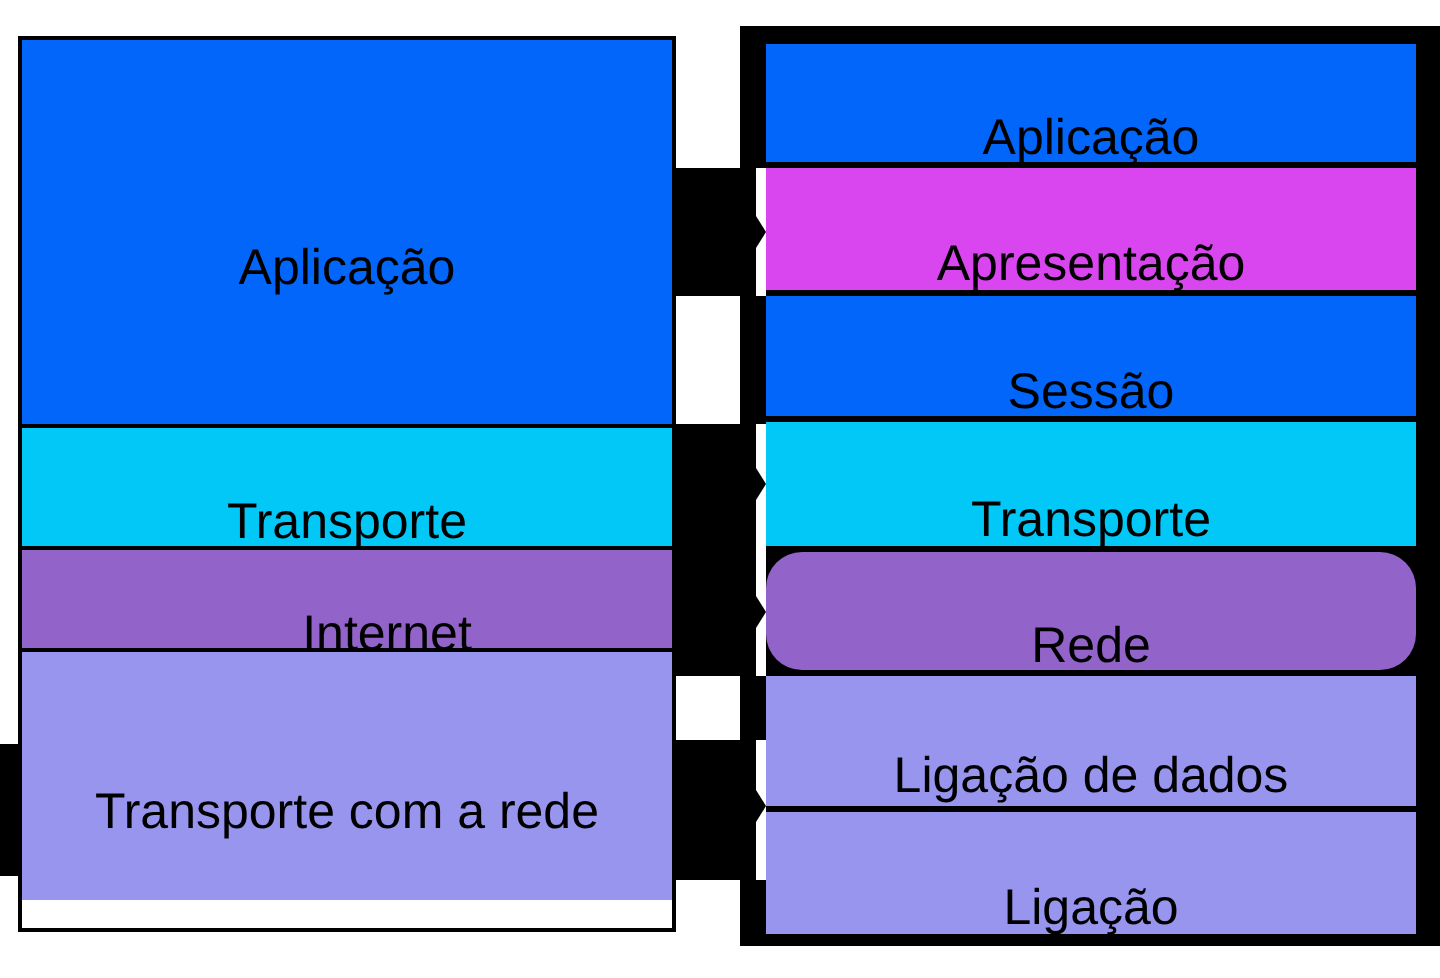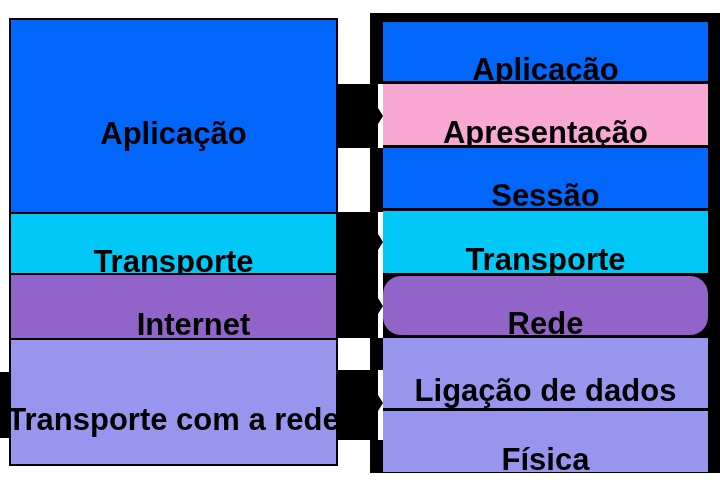--- a/index.html
+++ b/index.html
@@ -9,22 +9,22 @@
   }
   .canvas {
     position: relative;
     width: 720px;
     height: 489px;
     background: #ffffff;
     font-family: "Liberation Sans", "DejaVu Sans", sans-serif;
     overflow: hidden;
   }
   .layer-label {
-    font-size: 31px;
-    font-weight: 700;
+    font-size: 25px;
+    font-weight: 400;
     color: #000000;
     white-space: nowrap;
     letter-spacing: 0px;
     margin-top: 36px;
   }
 
   
   .left-stack {
     position: absolute;
     left: 9px;
@@ -37,21 +37,21 @@
     flex-direction: column;
   }
   .left-stack .lrow {
     box-sizing: border-box;
     display: flex;
     align-items: center;
     justify-content: center;
   }
   .lrow-0 { height: 192px; }
   .lrow-1 { height: 61px; border-top: 2px solid #000; }
-  .lrow-2 { height: 65px; border-top: 2px solid #000; padding-left: 40px; }
+  .lrow-2 { height: 51px; border-top: 2px solid #000; padding-left: 40px; }
   .lrow-3 { height: 126px; border-top: 2px solid #000; }
 
   
   .right-stack {
     position: absolute;
     left: 370px;
     top: 13px;
     width: 350px;
     height: 460px;
     background: #000000;
@@ -141,37 +141,37 @@
     </div>
     <div class="lrow lrow-3" style="background-color: rgb(152, 149, 239);">
       <span class="layer-label">Transporte com a rede</span>
     </div>
   </div>
 
   <div class="right-stack">
     <div class="rrow rrow-0" style="background-color: rgb(3, 102, 251);">
       <span class="layer-label">Aplicação</span>
     </div>
-    <div class="rrow rrow-1" style="background-color: #f9a8d4;">
+    <div class="rrow rrow-1" style="background-color: #d946ef;">
       <span class="layer-label">Apresentação</span>
     </div>
     <div class="rrow rrow-2" style="background-color: rgb(3, 102, 251); align-items: center;">
       <span class="layer-label">Sessão</span>
     </div>
     <div class="rrow rrow-3" style="background-color: rgb(1, 200, 246);">
       <span class="layer-label">Transporte</span>
     </div>
     <div class="rrow rrow-4" style="background-color: rgb(146, 99, 200); border-radius: 18px;">
       <span class="layer-label">Rede</span>
     </div>
     <div class="rrow rrow-5" style="background-color: rgb(152, 149, 239);">
       <span class="layer-label">Ligação de dados</span>
     </div>
     <div class="rrow rrow-6" style="background-color: rgb(152, 149, 239);">
-      <span class="layer-label">Física</span>
+      <span class="layer-label">Ligação</span>
     </div>
   </div>
 
   <div class="connector conn-1">
     <div class="body"></div>
     <div class="slit"></div>
     <div class="tip"></div>
   </div>
 
   <div class="connector conn-2">

